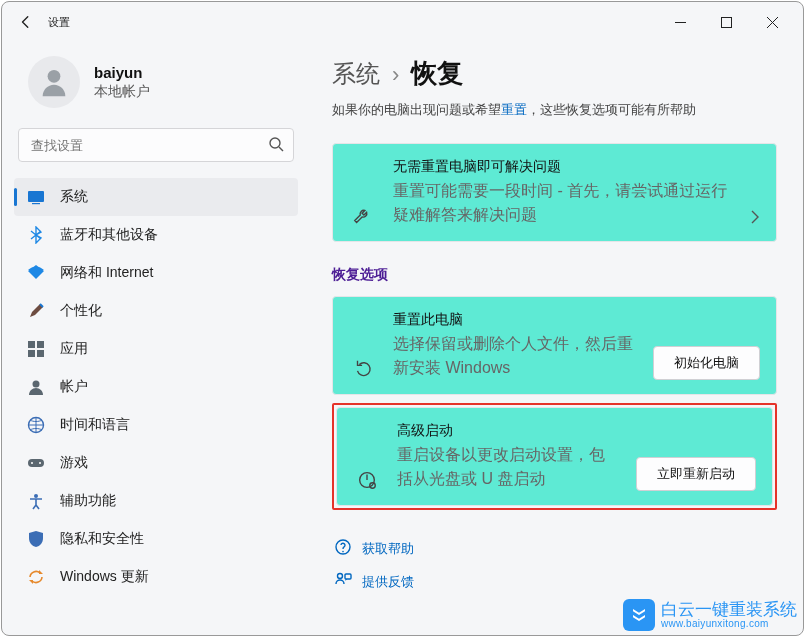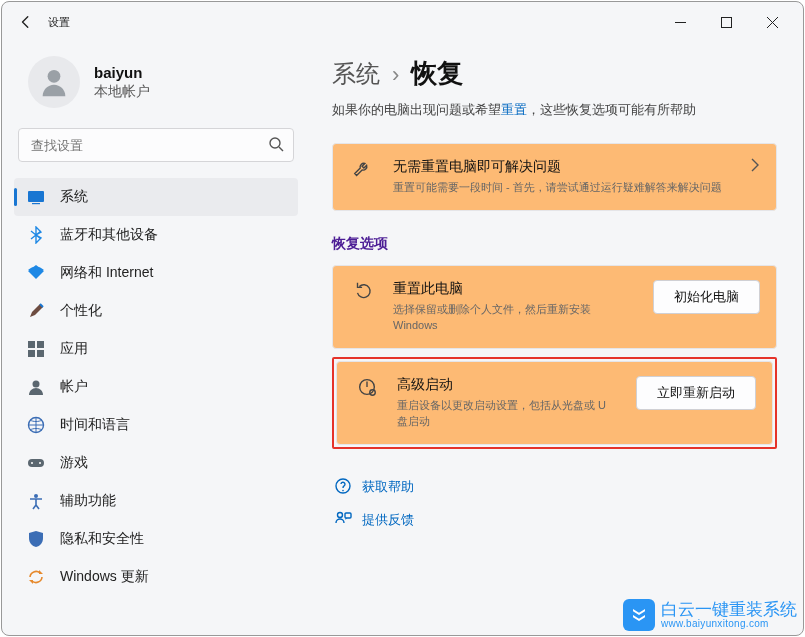--- a/index.html
+++ b/index.html
@@ -27,26 +27,26 @@
     .nav-item.selected { background: #eaebee; }
     .nav-item.selected::before { content:""; position:absolute; left:0; top:10px; width:3px; height:18px; background:#1976d2; border-radius: 2px;}
     .nav-item .ico svg { width: 18px; height: 18px; }
     .main { flex: 1; padding: 14px 26px 0 22px; overflow-y: auto; }
     .breadcrumb { display: flex; align-items: baseline; gap: 12px; margin-bottom: 6px; }
     .bc-parent { font-size: 24px; color: #555; }
     .bc-sep { font-size: 22px; color: #888; }
     .bc-current { font-size: 26px; font-weight: 600; color: #111; }
     .intro { font-size: 13px; color: #444; margin: 10px 0 24px; }
     .intro a { color: #0067c0; text-decoration: none; }
-    .card { border: 1px solid #e5e5e8; background: #fdba74; border-radius: 4px; padding: 14px 16px; display: flex; align-items: flex-start; gap: 16px; }
+    .card { border: 1px solid #e5e5e8; background: #5eead4; border-radius: 4px; padding: 14px 16px; display: flex; align-items: flex-end; gap: 16px; }
     .card-icon { width: 28px; display:flex; justify-content:center; color:#444; }
     .card-icon svg { width: 22px; height: 22px; stroke: #444; fill: none; stroke-width:1.5; }
     .card-body { flex: 1; }
     .card-title { font-size: 14px; color: #111; margin-bottom: 3px; }
-    .card-desc { font-size: 11px; color: #666; line-height: 1.5; }
+    .card-desc { font-size: 16px; color: #666; line-height: 1.5; }
     .card-chevron { color: #666; font-size: 14px; }
     .card-action { padding: 7px 20px; border: 1px solid #d0d0d4; border-radius: 4px; background: #fdfdfe; font-size: 13px; color: #111; cursor: pointer; white-space: nowrap; }
     .section-title { font-size: 14px; font-weight: 600; color: #4c1d95; margin: 24px 0 12px; }
     .highlight-box { border: 2px solid #e5332a; padding: 2px; border-radius: 2px; }
     .spacing { margin-bottom: 8px; }
     .links { margin-top: 22px; }
     .link-item { display: flex; align-items: center; gap: 8px; padding: 6px 2px; font-size: 13px; color: #0067c0; cursor: pointer; }
     .link-item .lico { width: 20px; color: #0067c0; }
     .link-item svg { width: 18px; height: 18px; }
     .watermark { position: absolute; right: 6px; bottom: 4px; display: flex; align-items: center; gap: 6px; }

